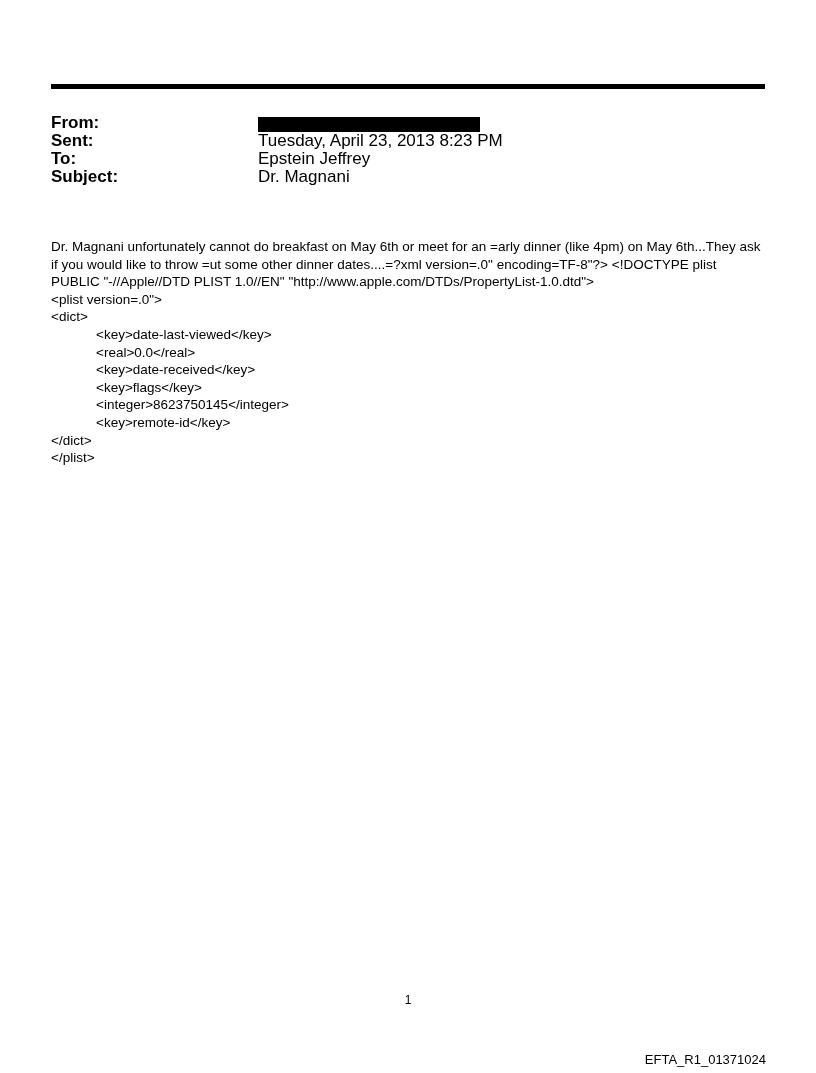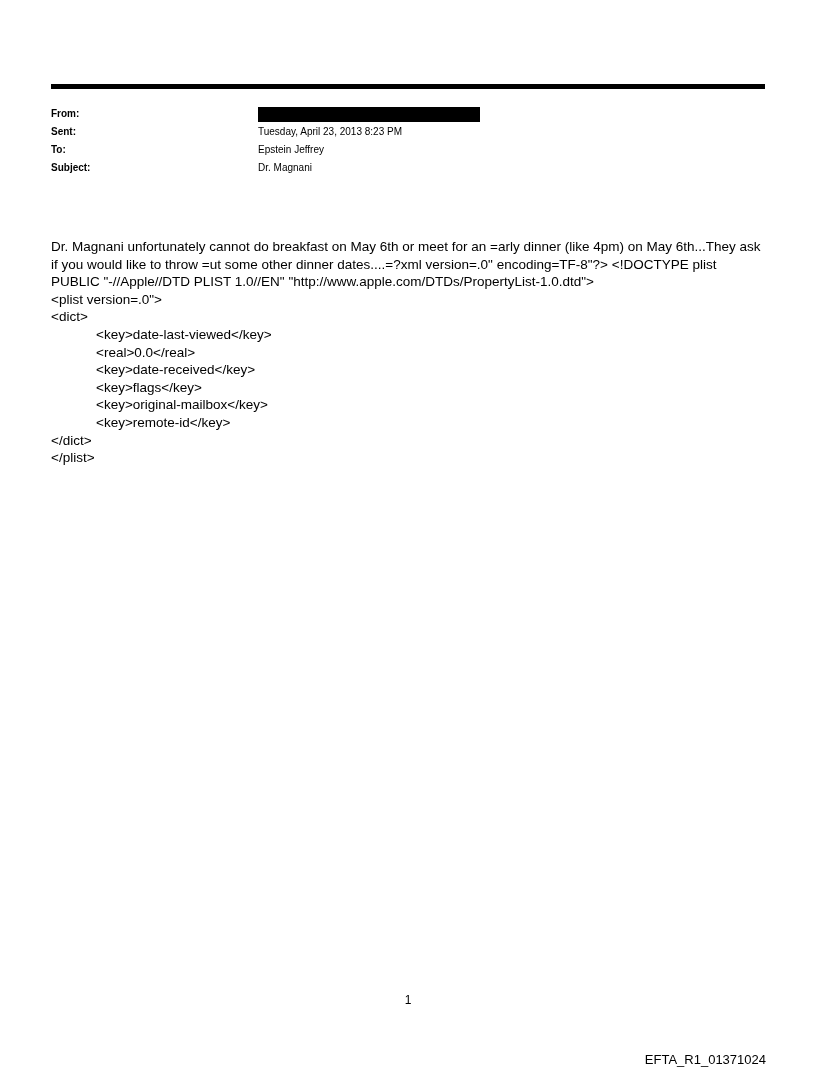--- a/index.html
+++ b/index.html
@@ -20,23 +20,23 @@
     position: absolute;
     left: 51px;
     top: 84px;
     width: 714px;
     height: 5px;
     background: #000000;
   }
   .headers {
     position: absolute;
     left: 51px;
-    top: 105px;
+    top: 114px;
     width: 714px;
-    font-size: 10px;
+    font-size: 17px;
     line-height: 18px;
   }
   .hrow {
     display: flex;
     align-items: flex-start;
   }
   .hlabel {
     width: 207px;
     flex: 0 0 207px;
     font-weight: bold;
@@ -114,21 +114,21 @@
   </div>
 
   <div class="body">
     <p class="para">Dr. Magnani unfortunately cannot do breakfast on May 6th or meet for an =arly dinner (like 4pm) on May 6th...They ask if you would like to throw =ut some other dinner dates....=?xml version=.0" encoding=TF-8"?&gt; &lt;!DOCTYPE plist PUBLIC "-//Apple//DTD PLIST 1.0//EN" "http://www.apple.com/DTDs/PropertyList-1.0.dtd"&gt;</p>
     <div class="line">&lt;plist version=.0"&gt;</div>
     <div class="line">&lt;dict&gt;</div>
     <div class="line indented">&lt;key&gt;date-last-viewed&lt;/key&gt;</div>
     <div class="line indented">&lt;real&gt;0.0&lt;/real&gt;</div>
     <div class="line indented">&lt;key&gt;date-received&lt;/key&gt;</div>
     <div class="line indented">&lt;key&gt;flags&lt;/key&gt;</div>
-    <div class="line indented">&lt;key&gt;original-mailbox&lt;/key&gt;</div>
+    <div class="line indented">&lt;integer&gt;8623750145&lt;/integer&gt;</div>
     <div class="line indented">&lt;key&gt;remote-id&lt;/key&gt;</div>
     <div class="line">&lt;/dict&gt;</div>
     <div class="line">&lt;/plist&gt;</div>
   </div>
 
   <div class="page-number">1</div>
   <div class="doc-id">EFTA_R1_01371024</div>
 
 </div>
 

